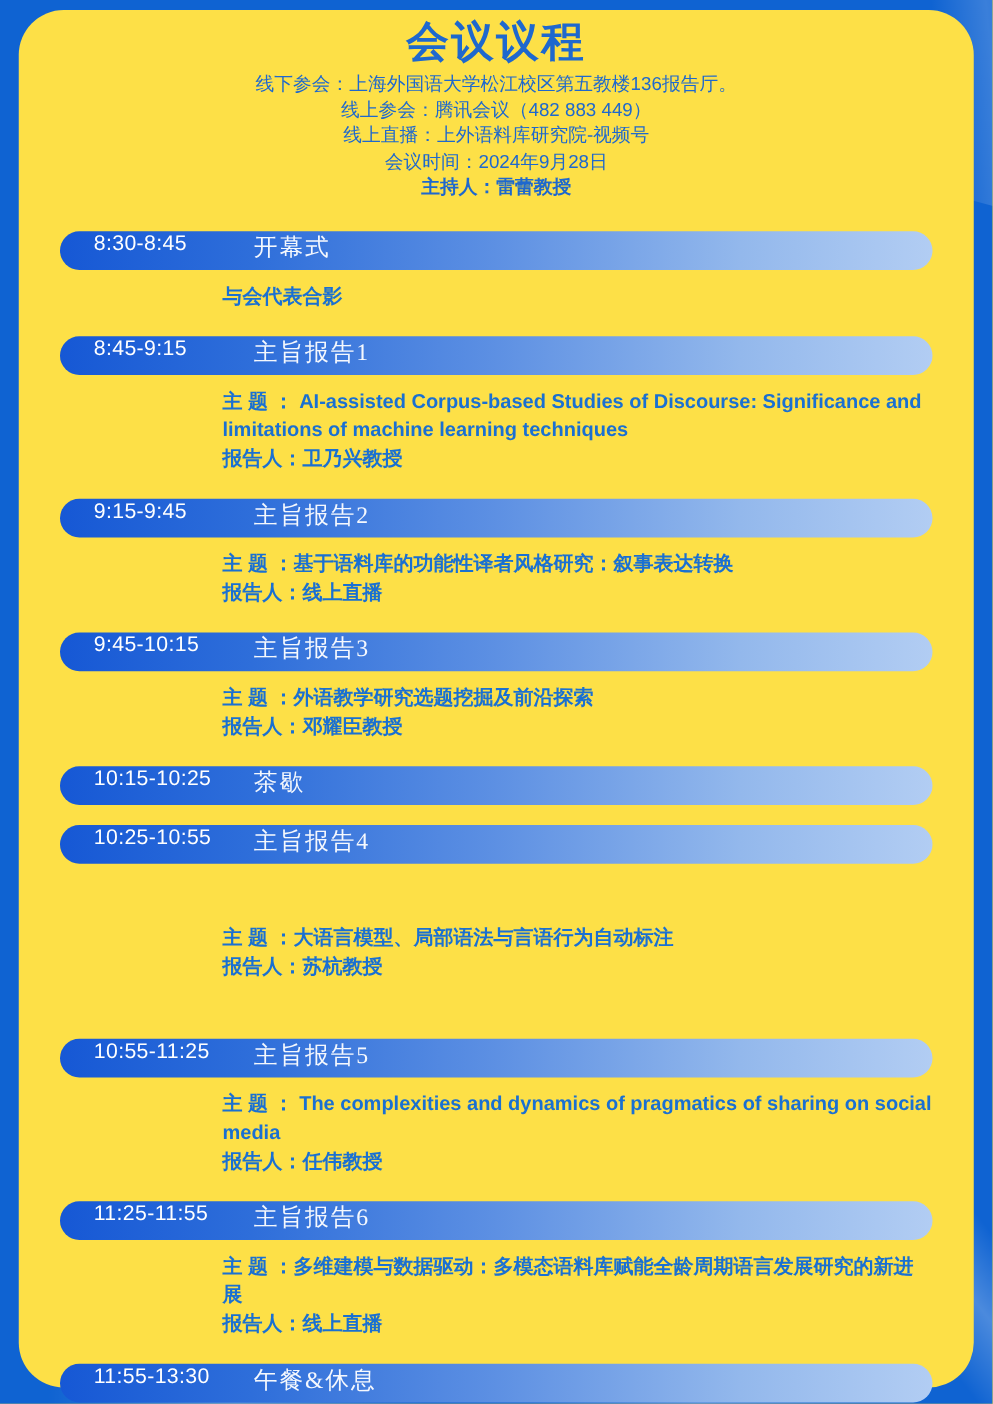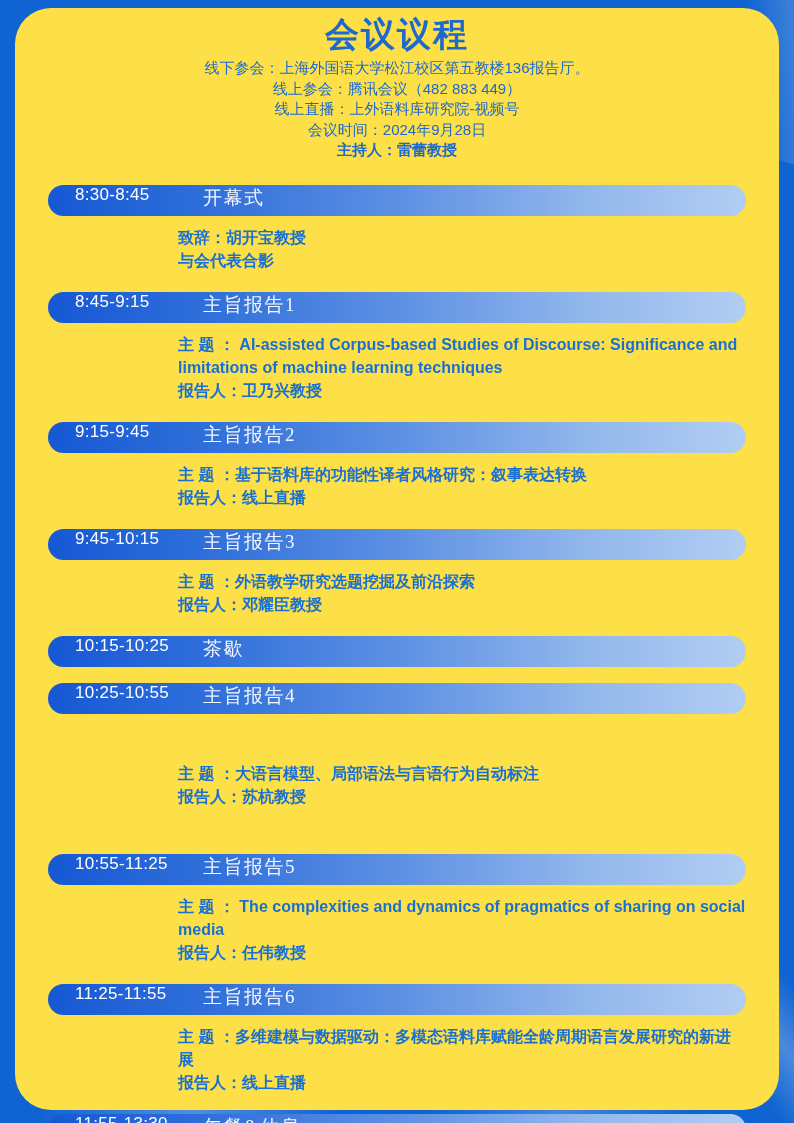--- a/index.html
+++ b/index.html
@@ -78,21 +78,20 @@
     <p class="hline">会议时间：2024年9月28日</p>
     <p class="hline host">主持人：雷蕾教授</p>
   </div>
 
   <section>
     <div class="banner">
       <span class="time">8:30-8:45</span>
       <span class="btitle">开幕式</span>
     </div>
     <div class="content">
-      <p>致辞：胡开宝教授</p>
       <p>与会代表合影</p>
     </div>
   </section>
 
   <section>
     <div class="banner">
       <span class="time">8:45-9:15</span>
       <span class="btitle">主旨报告1</span>
     </div>
     <div class="content">

